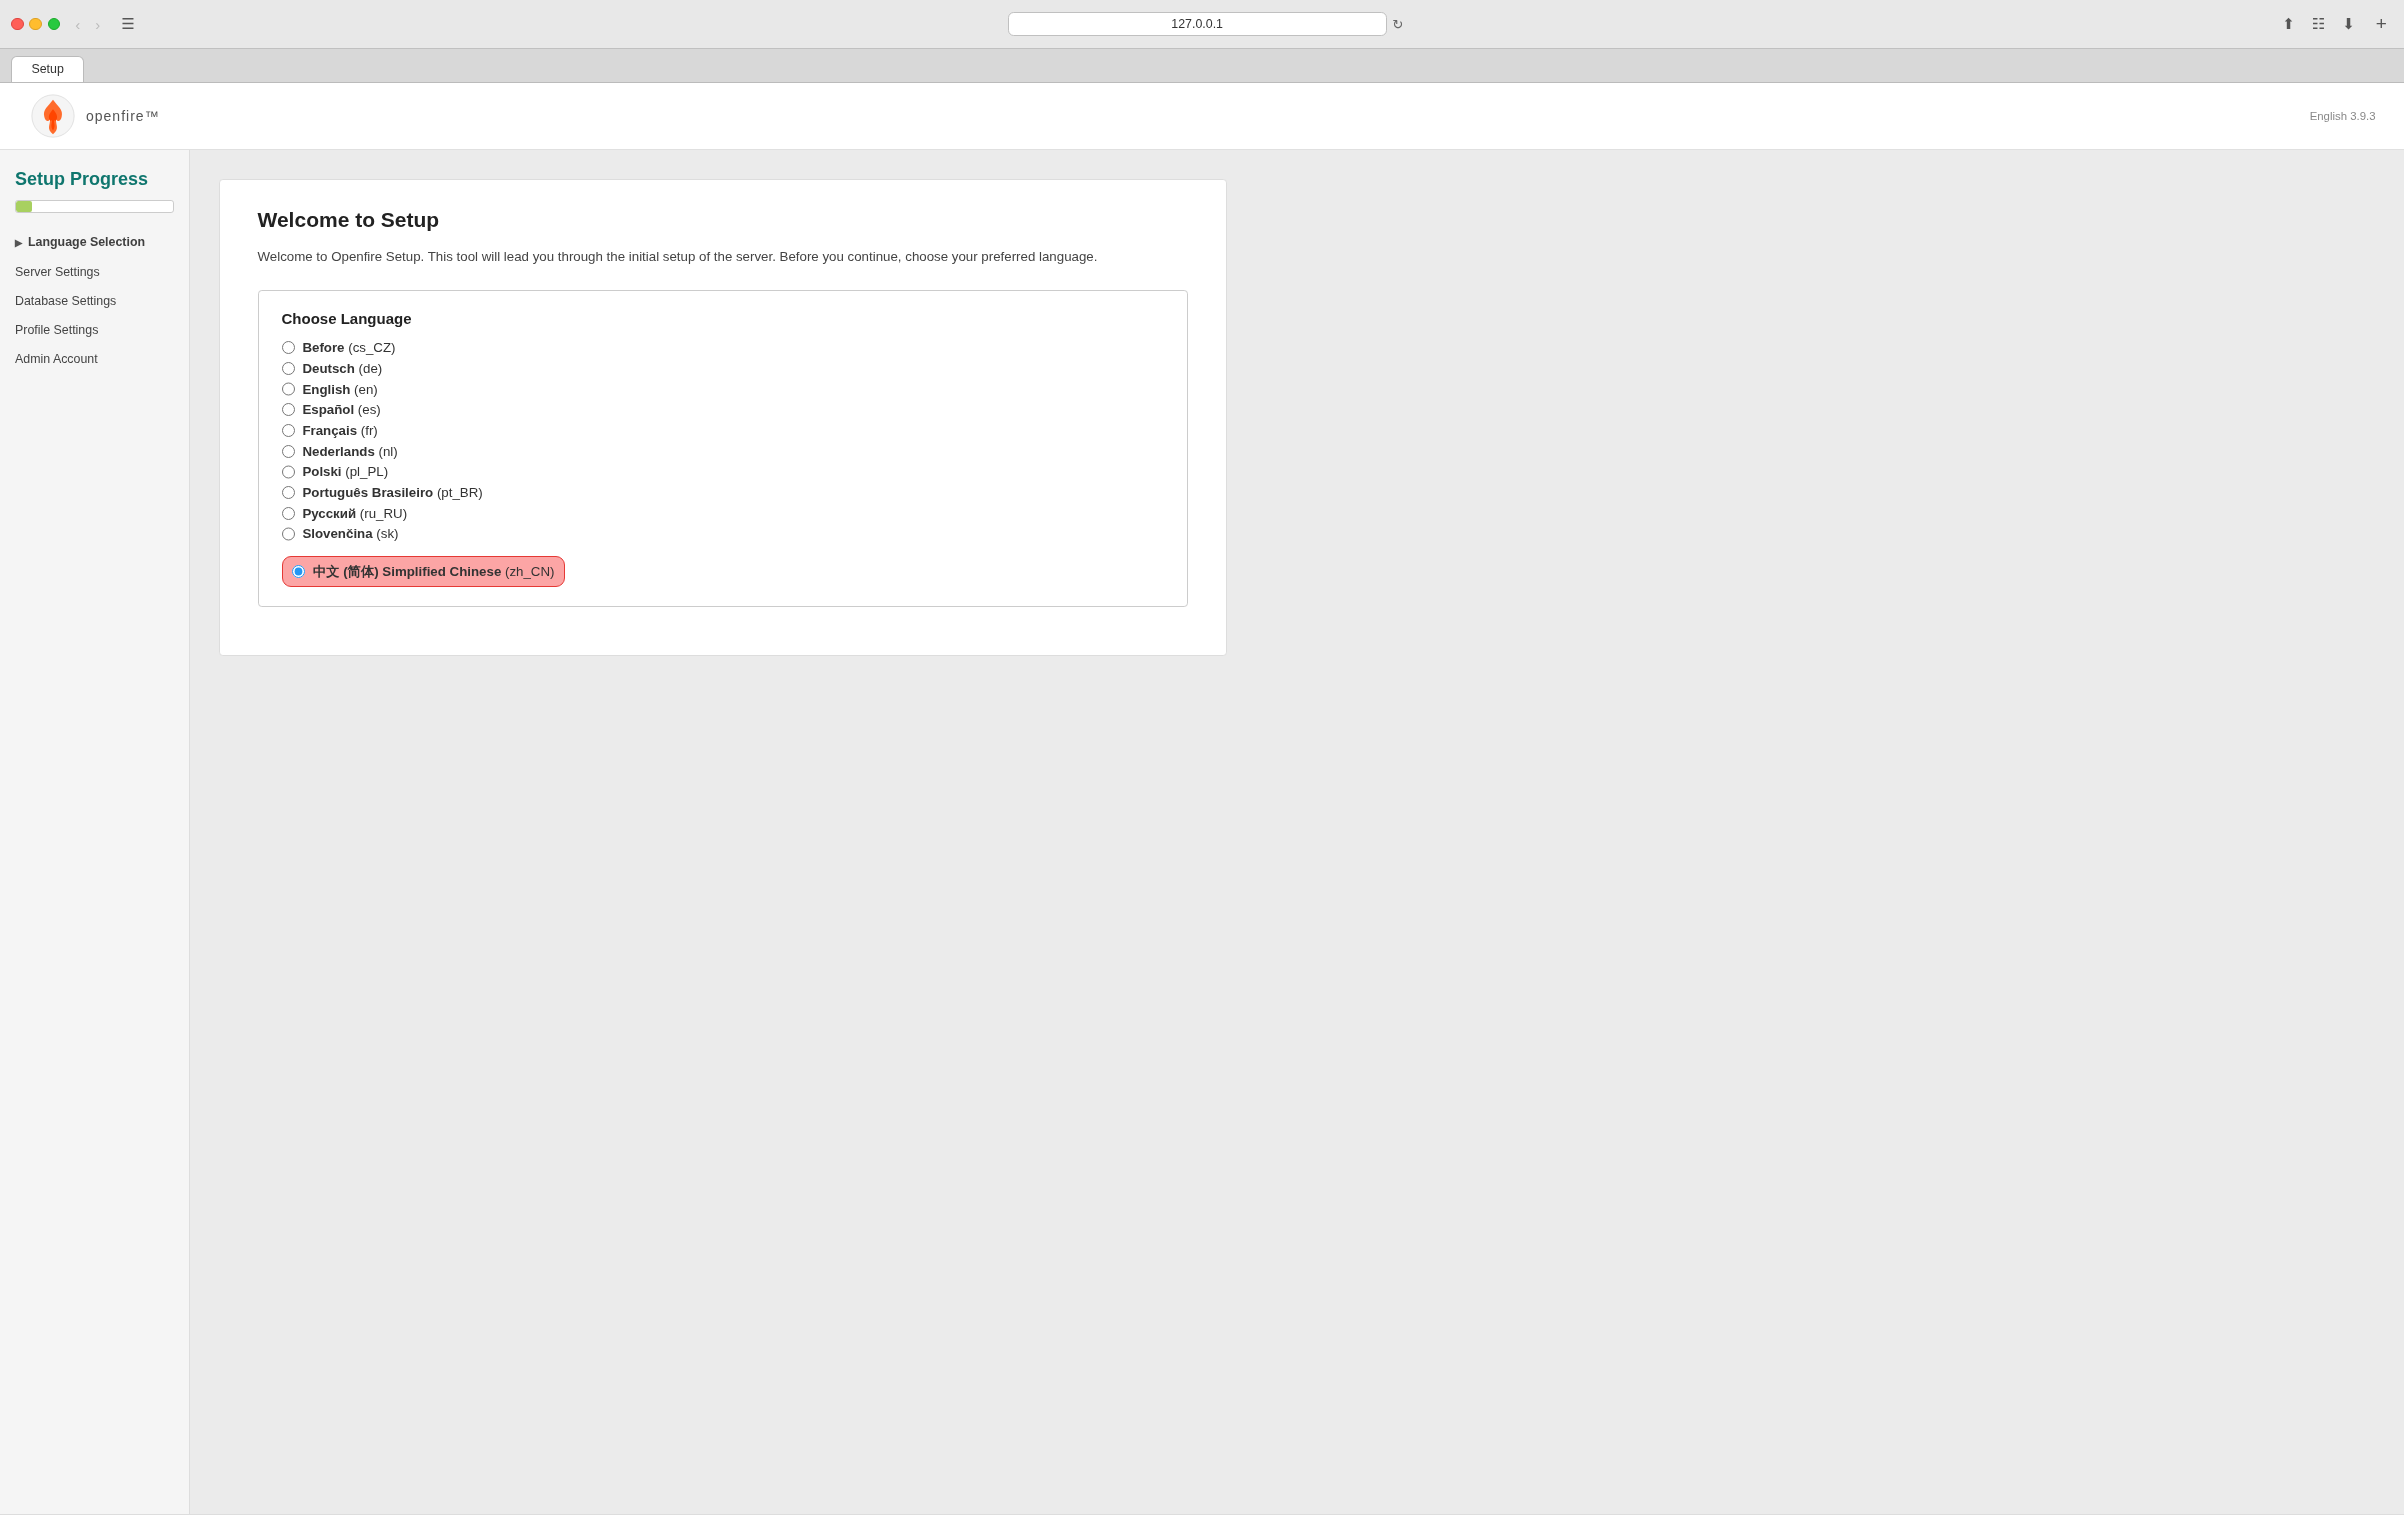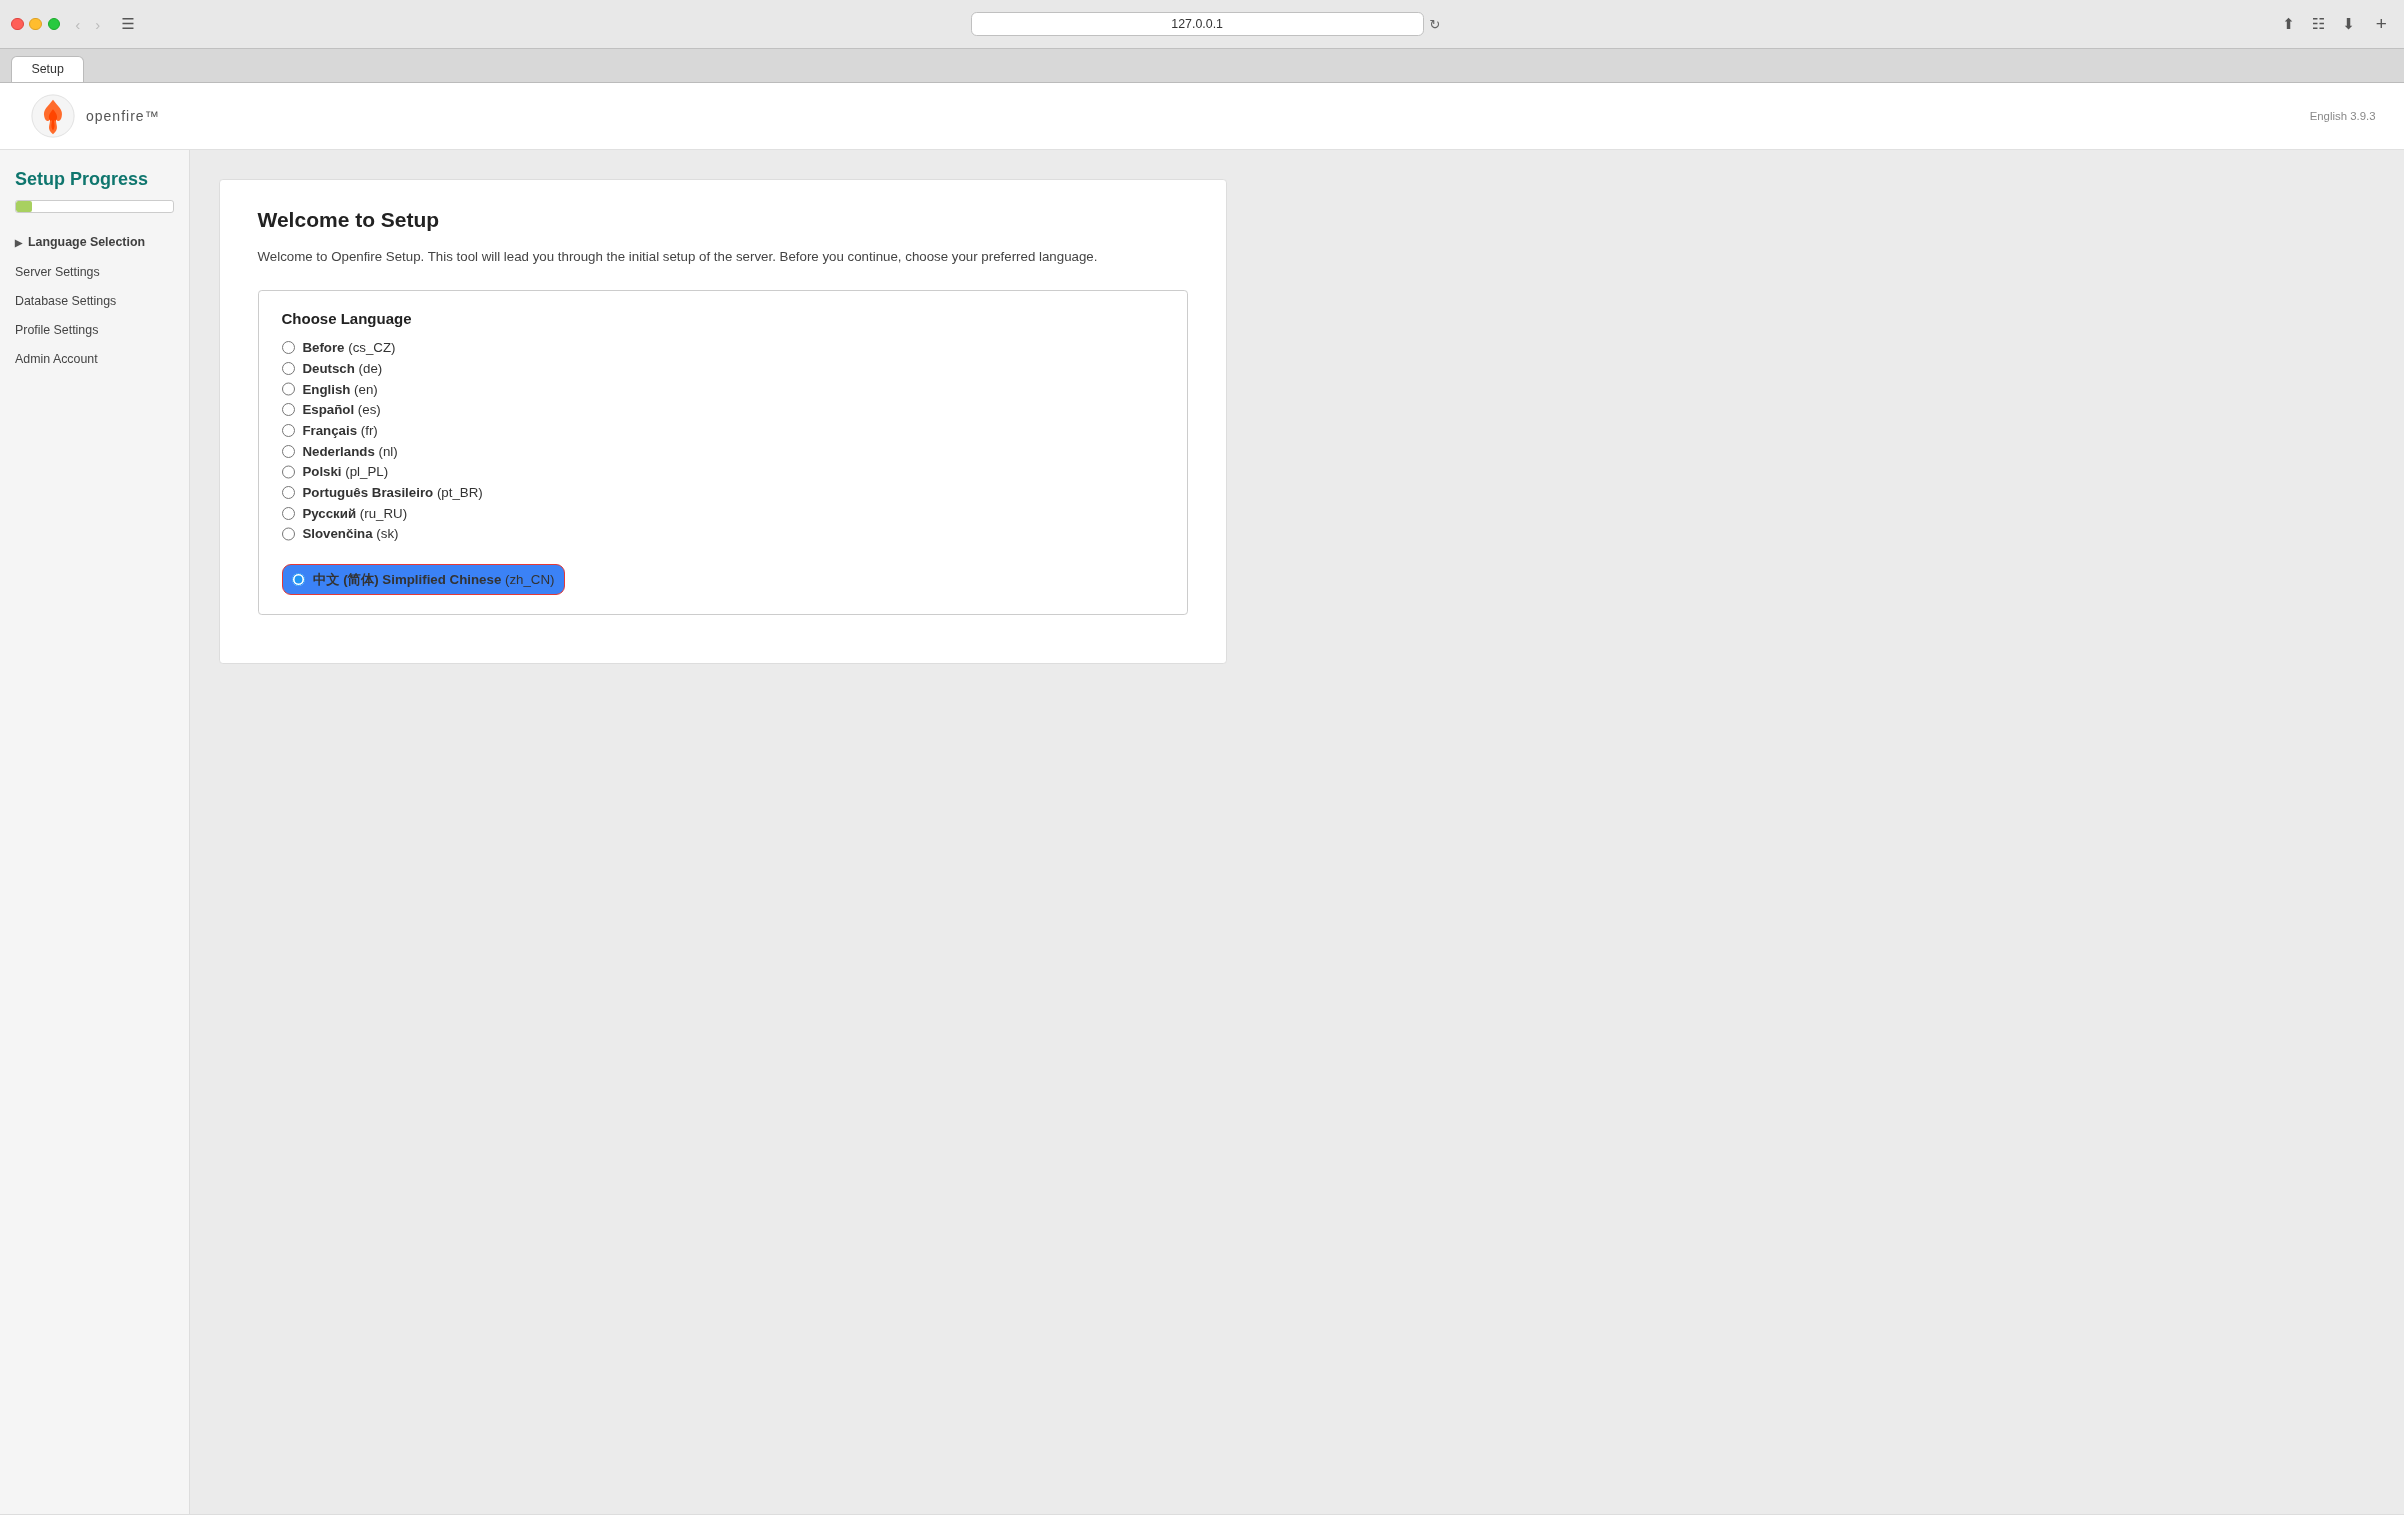--- a/index.html
+++ b/index.html
@@ -62,21 +62,21 @@
     .address-bar-container {
       flex: 1;
       display: flex;
       justify-content: center;
     }
     .address-bar {
       background: white;
       border: 1px solid #c0c0c0;
       border-radius: 5.7px;
       padding: 3.8px 28.5px;
-      width: 453px;
+      width: 379px;
       text-align: center;
       font-size: 12.4px;
       color: #333;
       position: relative;
       display: flex;
       align-items: center;
       justify-content: center;
     }
     .refresh-btn {
       background: none;
@@ -275,22 +275,22 @@
     }
 
     
     .language-selected-wrapper {
       border: 1.9px solid #e53935;
       border-radius: 9px;
       padding: 5.7px 9.5px;
       display: inline-flex;
       align-items: center;
       gap: 7.6px;
-      background: #3b82f6;
-      margin-top: 17px;
+      background: #fca5a5;
+      margin-top: 9px;
     }
     .language-selected-wrapper input[type="radio"] {
       accent-color: #2196F3;
       width: 13.3px;
       height: 13.3px;
     }
 
     .continue-btn-container {
       display: flex;
       justify-content: flex-end;

